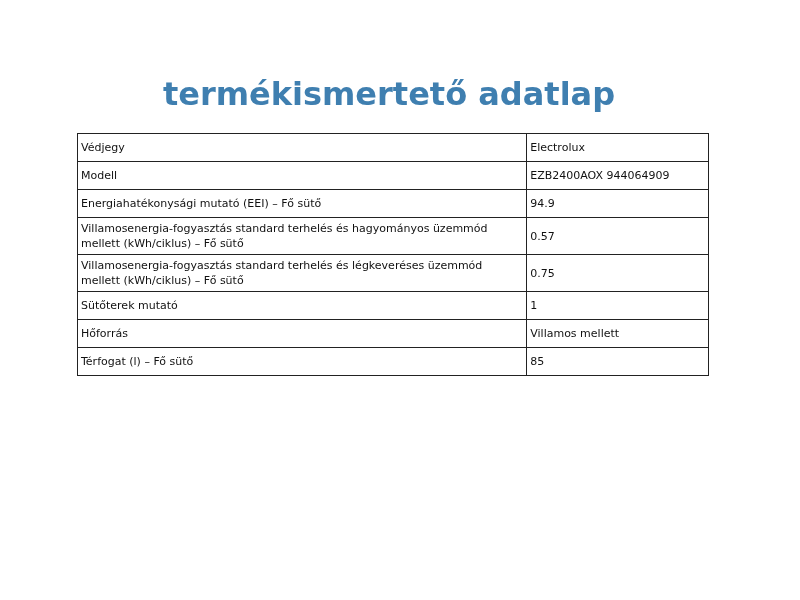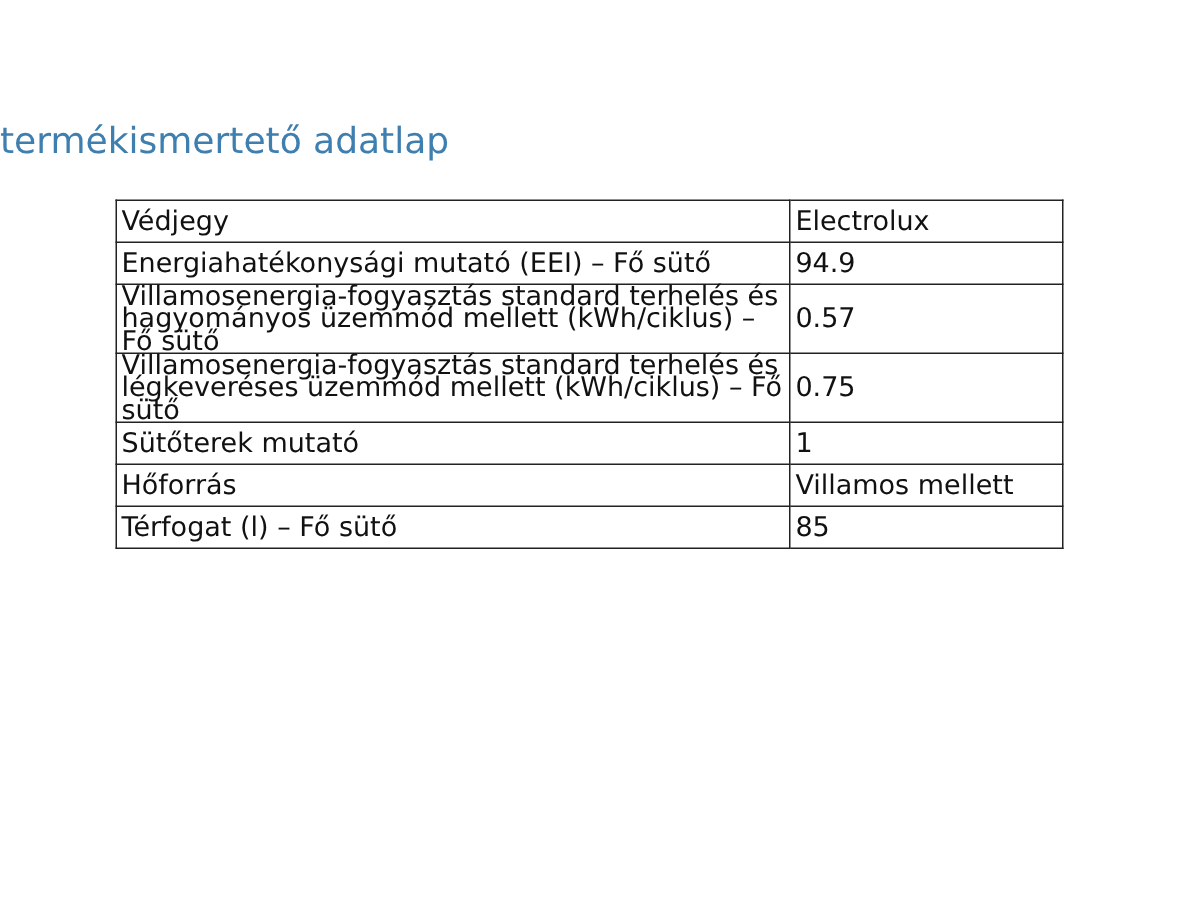--- a/index.html
+++ b/index.html
@@ -13,36 +13,36 @@
     .page {
       position: relative;
       width: 800px;
       height: 600px;
     }
     .title {
       position: absolute;
       left: 0;
       top: 74px;
       width: 778px;
-      text-align: left;
+      text-align: center;
       font-family: "DejaVu Sans", sans-serif;
-      font-weight: normal;
-      font-size: 24px;
+      font-weight: bold;
+      font-size: 32px;
       color: #3f7fb0;
       letter-spacing: 0px;
       line-height: 40px;
     }
     table.sheet {
       position: absolute;
       left: 77px;
       top: 133px;
       width: 632px;
       border-collapse: collapse;
       font-family: "DejaVu Sans", sans-serif;
-      font-size: 18px;
+      font-size: 11px;
       color: #111;
     }
     table.sheet td {
       border: 1.5px solid #222;
       padding: 0 3px;
       vertical-align: middle;
       line-height: 15px;
     }
     td.label { width: 443px; }
     td.value { width: 175px; }
@@ -53,20 +53,24 @@
 <body>
 
 <div class="page">
   <div class="title">termékismertető adatlap</div>
 
   <table class="sheet">
     <tbody>
       <tr class="r1">
         <td class="label">Védjegy</td>
         <td class="value">Electrolux</td>
+      </tr>
+      <tr class="r1">
+        <td class="label">Modell</td>
+        <td class="value">EZB2400AOX 944064909</td>
       </tr>
       <tr class="r1">
         <td class="label">Energiahatékonysági mutató (EEI) – Fő sütő</td>
         <td class="value">94.9</td>
       </tr>
       <tr class="r2">
         <td class="label">Villamosenergia-fogyasztás standard terhelés és hagyományos üzemmód mellett (kWh/ciklus) – Fő sütő</td>
         <td class="value">0.57</td>
       </tr>
       <tr class="r2">

